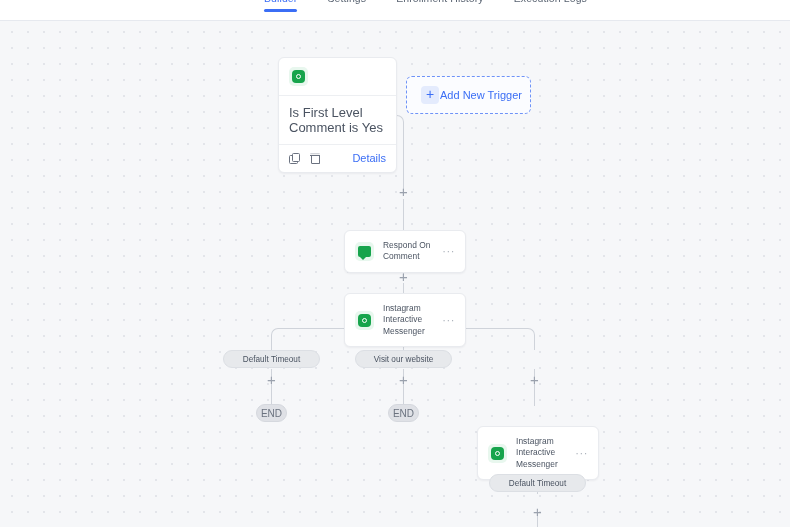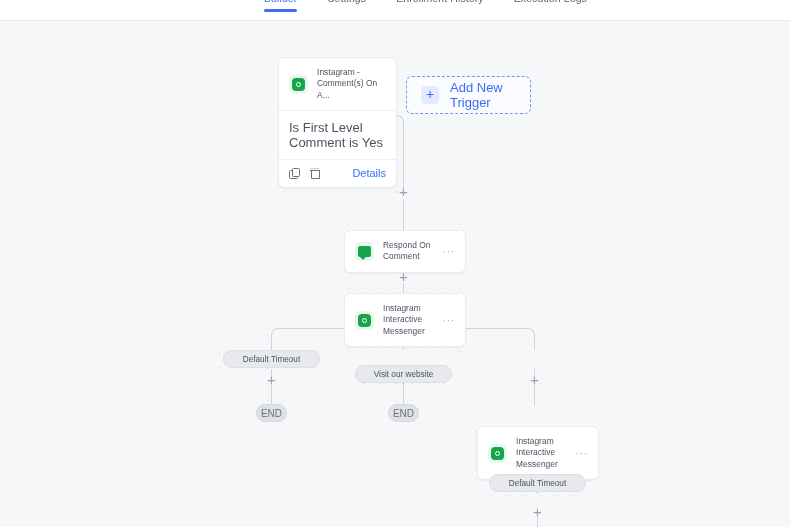--- a/index.html
+++ b/index.html
@@ -125,21 +125,21 @@
   .add-trigger {
     position: absolute; left: 406px; top: 55px; width: 125px; height: 38px;
     border: 1.3px dashed #6f93f7; border-radius: 6px; background: #fbfcff;
     display: flex; align-items: center; padding-left: 14px;
   }
   .add-sq {
     width: 18px; height: 18px; border-radius: 4px; background: #e4ebfd;
     color: #3b6ef5; font-size: 14px; line-height: 17px; text-align: center;
     flex: none;
   }
-  .add-label { margin-left: 11px; font-size: 13px; color: #3b6ef5; }
+  .add-label { margin-left: 1px; font-size: 11px; color: #3b6ef5; }
 
   
   .n-respond { left: 344px; top: 209px; width: 122px; }
   .n-iim1    { left: 344px; top: 272px; width: 122px; }
   .n-iim2    { left: 477px; top: 405px; width: 122px; }
 
   
   .pill {
     position: absolute; height: 18px; border-radius: 9px;
     background: #e7e9ec; border: 1px solid #dcdfe4;
@@ -214,21 +214,20 @@
     <div class="edge vline" style="left:537px; top:491px; height:22px;"></div>
     <div class="plus" style="left:531px; top:485px;">+</div>
 
     <div class="card trigger">
       <div class="card-row">
         <span class="node-icon">
           <span class="ig-glyph">
               <i></i>
             </span>
         </span>
-        <span class="node-title">Instagram - Comment(s) On A...</span>
       </div>
       <div class="sep"></div>
       <div class="cond">Is First Level Comment is Yes</div>
       <div class="sep"></div>
       <div class="actions">
         <span class="act-left">
           <span class="ic ic-copy"></span>
           <span class="ic ic-trash"></span>
         </span>
         <span class="details">Details</span>
@@ -258,21 +257,21 @@
             </span>
         </span>
         <span class="node-title">Instagram Interactive Messenger</span>
         <span class="dots">···</span>
       </div>
     </div>
 
     <div class="pill" style="left:223px; top:329px; width:97px;">
       <span>Default Timeout</span>
     </div>
-    <div class="pill" style="left:355px; top:344px; width:97px;">
+    <div class="pill" style="left:355px; top:329px; width:97px;">
       <span>Visit our website</span>
     </div>
 
     <div class="pill end" style="left:256px; top:383px; width:31px;">
       <span>END</span>
     </div>
     <div class="pill end" style="left:388px; top:383px; width:31px;">
       <span>END</span>
     </div>
 

